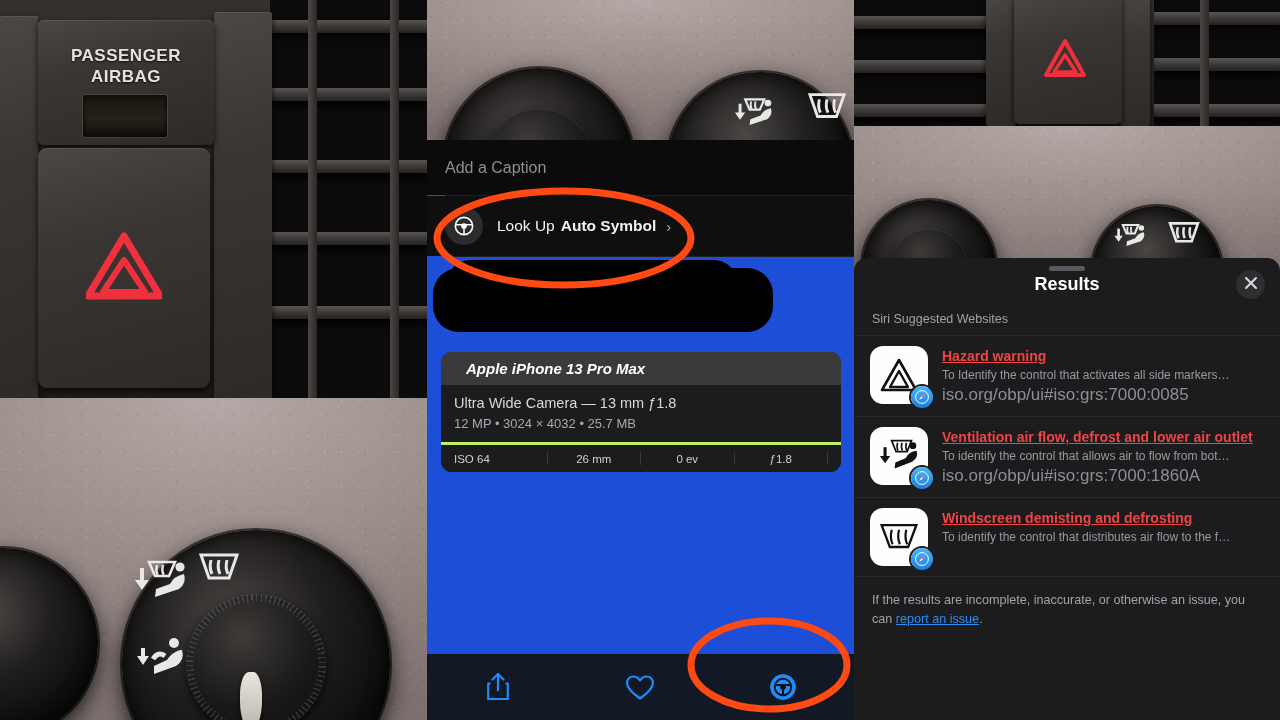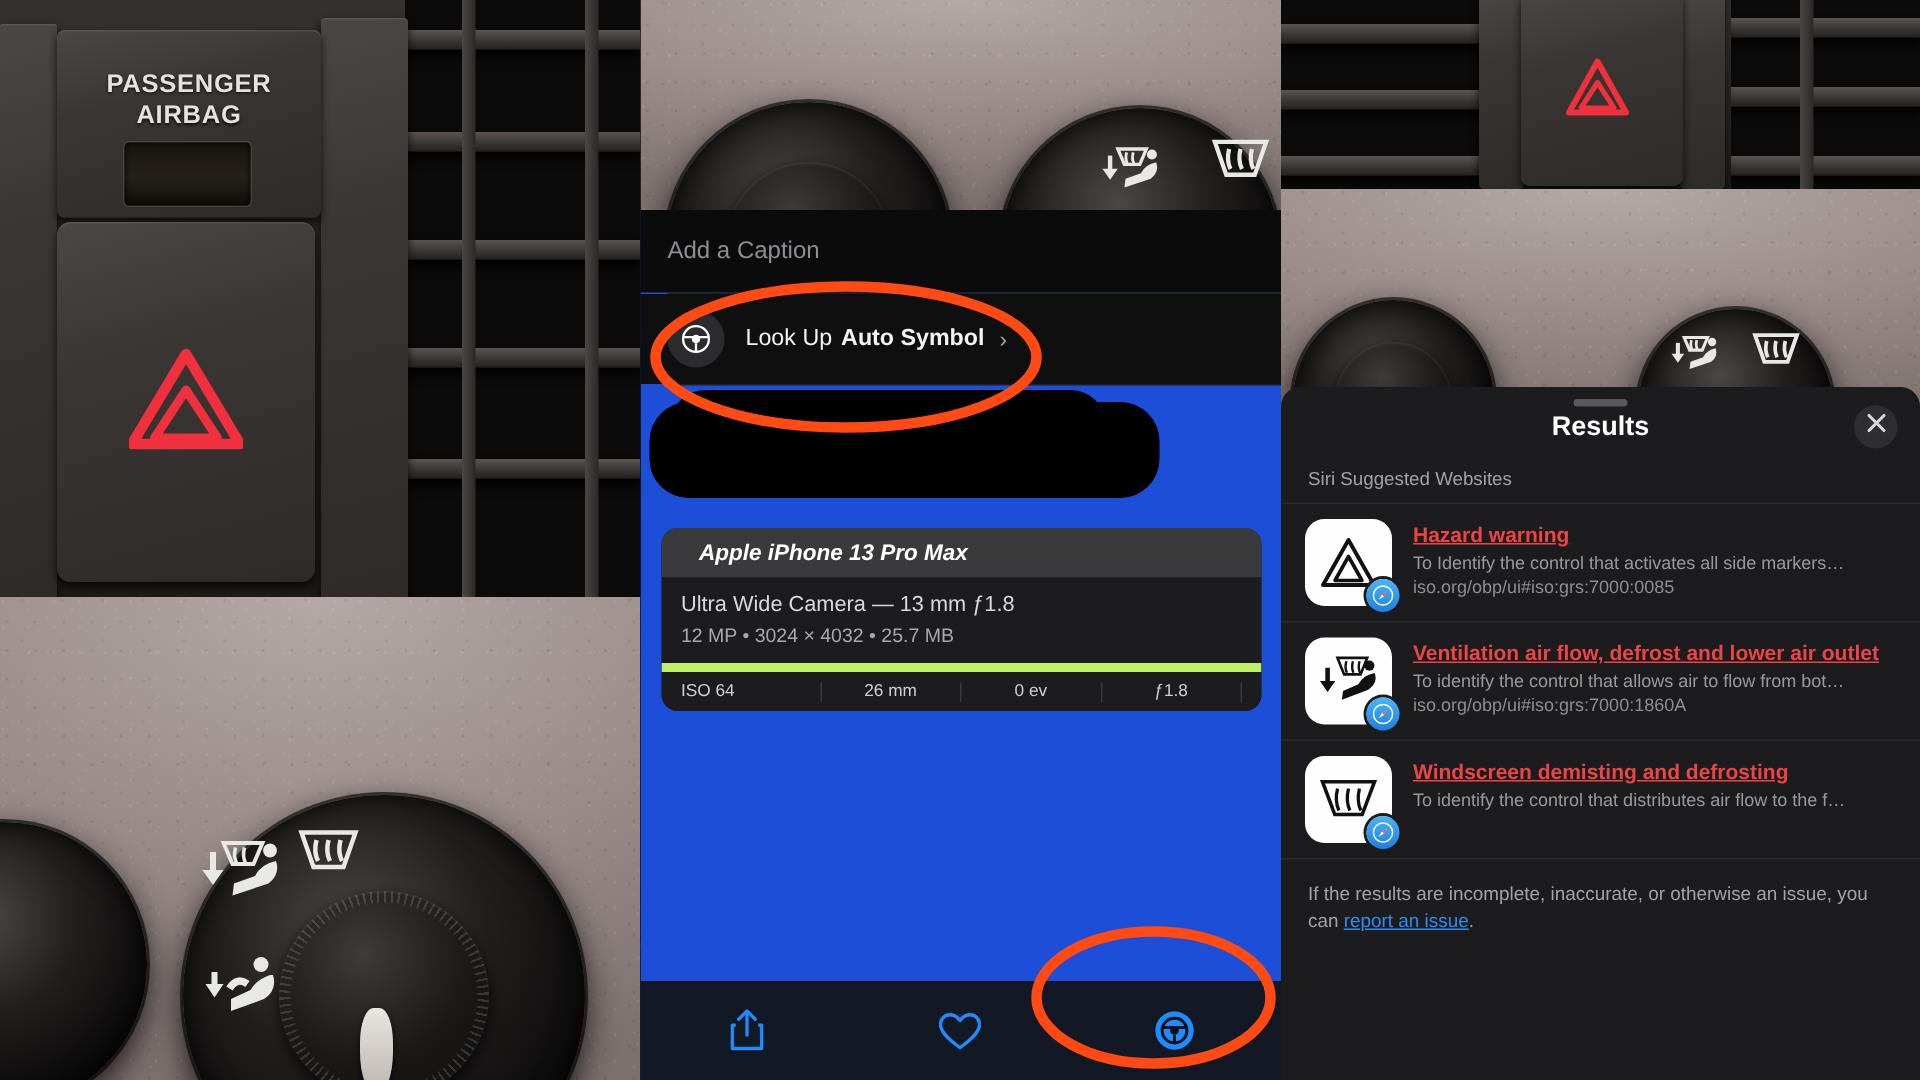--- a/index.html
+++ b/index.html
@@ -95,21 +95,21 @@
   .lookup-text .b { font-weight:700; }
   .chev { color:#a9a9ad; font-size:15px; margin-left:4px; }
 
   .redaction { position:absolute; background:#000; border-radius:26px; }
 
   .meta-card { position:absolute; border-radius:11px; overflow:hidden; background:#1c1c1e; }
   .meta-head { background:#3a3a3c; padding:8px 25px; font-size:15px; font-weight:700; color:#fff;font-style:italic; }
   .meta-body { background:#1c1c1e; padding:10px 13px 11px; }
   .meta-l1 { font-size:14.5px; color:#d9d9db; margin-bottom:5px; }
   .meta-l2 { font-size:13px; color:#a9a9ad; }
-  .exif { display:flex; align-items:center; border-top:6px solid #bef264; height:30px;
+  .exif { display:flex; align-items:center; border-top:3px solid #bef264; height:30px;
     background:#1c1c1e; padding:13px 13px; }
   .exif-cell { font-size:11.5px; color:#d0d0d2; white-space:nowrap;
     flex:1 1 0; text-align:center; }
   .exif-cell:first-child { text-align:left; }
   .exif-div { width:1px; height:13px; background:#3a3a3c; flex:0 0 auto; }
 
   .toolbar { position:absolute; left:0; right:0; bottom:0; height:66px;
     display:flex; align-items:center; background:rgba(18,20,22,.92); }
   .tb-btn { flex:1 1 0; display:flex; align-items:center; justify-content:center; }
   .tb-btn svg { display:block; }
@@ -133,21 +133,21 @@
   .res-icon svg { display:block; }
   .safari-badge { position:absolute; right:-5px; bottom:-4px; width:22px; height:22px;
     border-radius:50%; background:linear-gradient(180deg,#4bb5f5,#1e7fe0);
     display:flex; align-items:center; justify-content:center;
     box-shadow:0 0 0 2px #1c1c1e; }
   .res-txt { min-width:0; padding-top:2px; }
   .res-title { font-size:14px; font-weight:700; color:#ef4444; line-height:1.25;
     white-space:nowrap; overflow:hidden; text-overflow:ellipsis;text-decoration:underline; }
   .res-desc { font-size:12px; color:#9a9a9e; margin-top:2px; line-height:1.3;
     white-space:nowrap; overflow:hidden; }
-  .res-url { font-size:12px; color:#8e8e93; margin-top:1px; line-height:1.3;
+  .res-url { font-size:17px; color:#8e8e93; margin-top:1px; line-height:1.3;
     white-space:nowrap; overflow:hidden; }
   .footer-note { padding:14px 18px 0; font-size:12.6px; color:#a3a3a7; line-height:1.45; }
   .link { color:#2f8bf5; }
 
   
   .annot { position:absolute; pointer-events:none; }
   .annot svg { display:block; width:100%; height:100%; overflow:visible; }
 </style>
 </head>
 <body>

